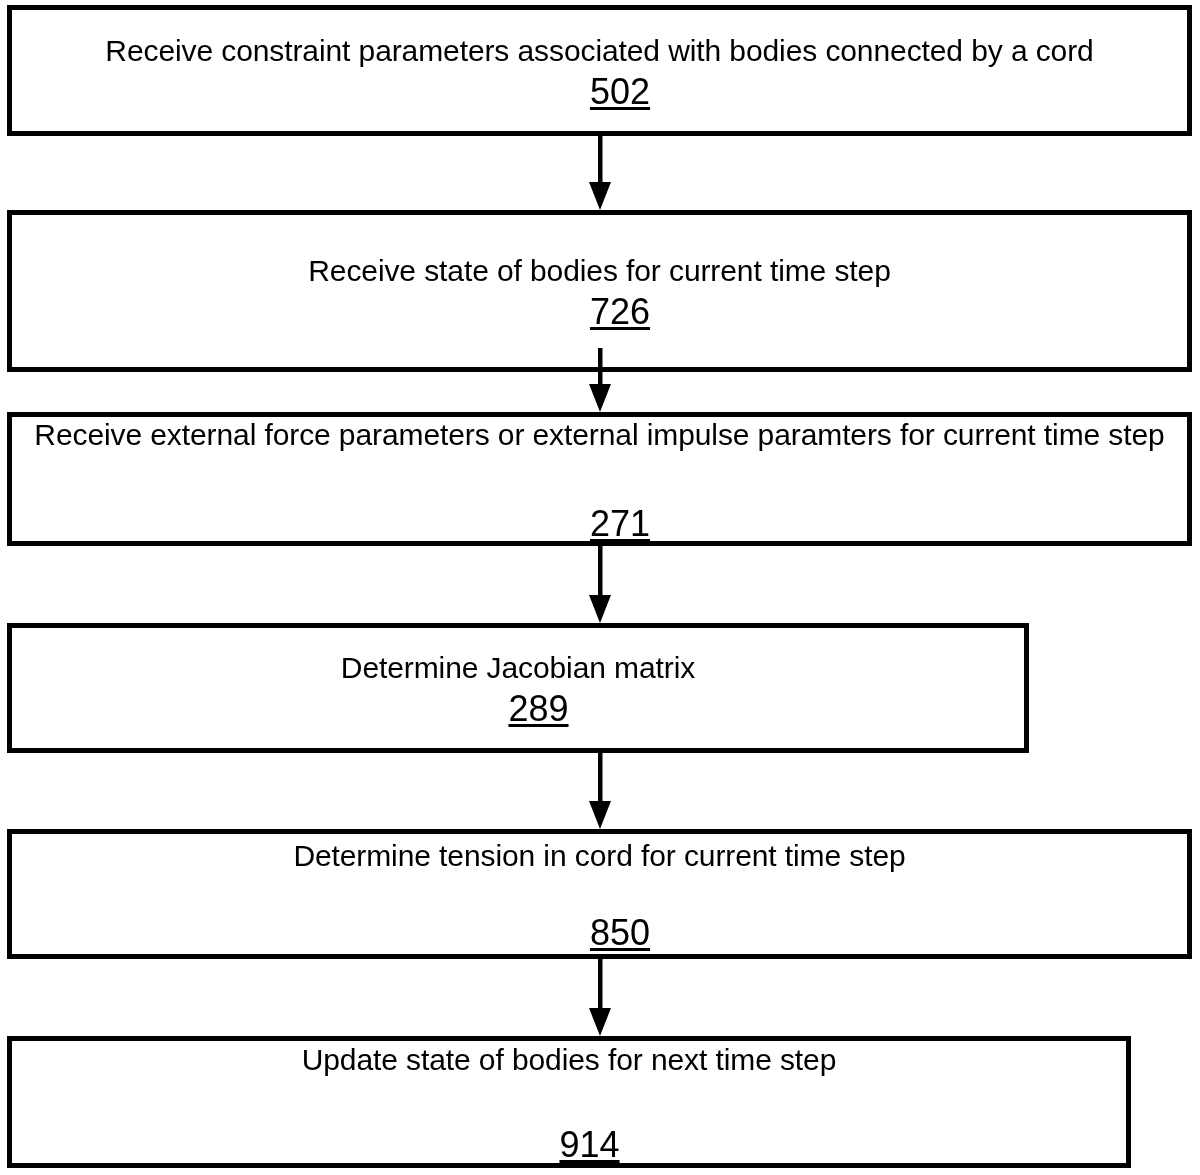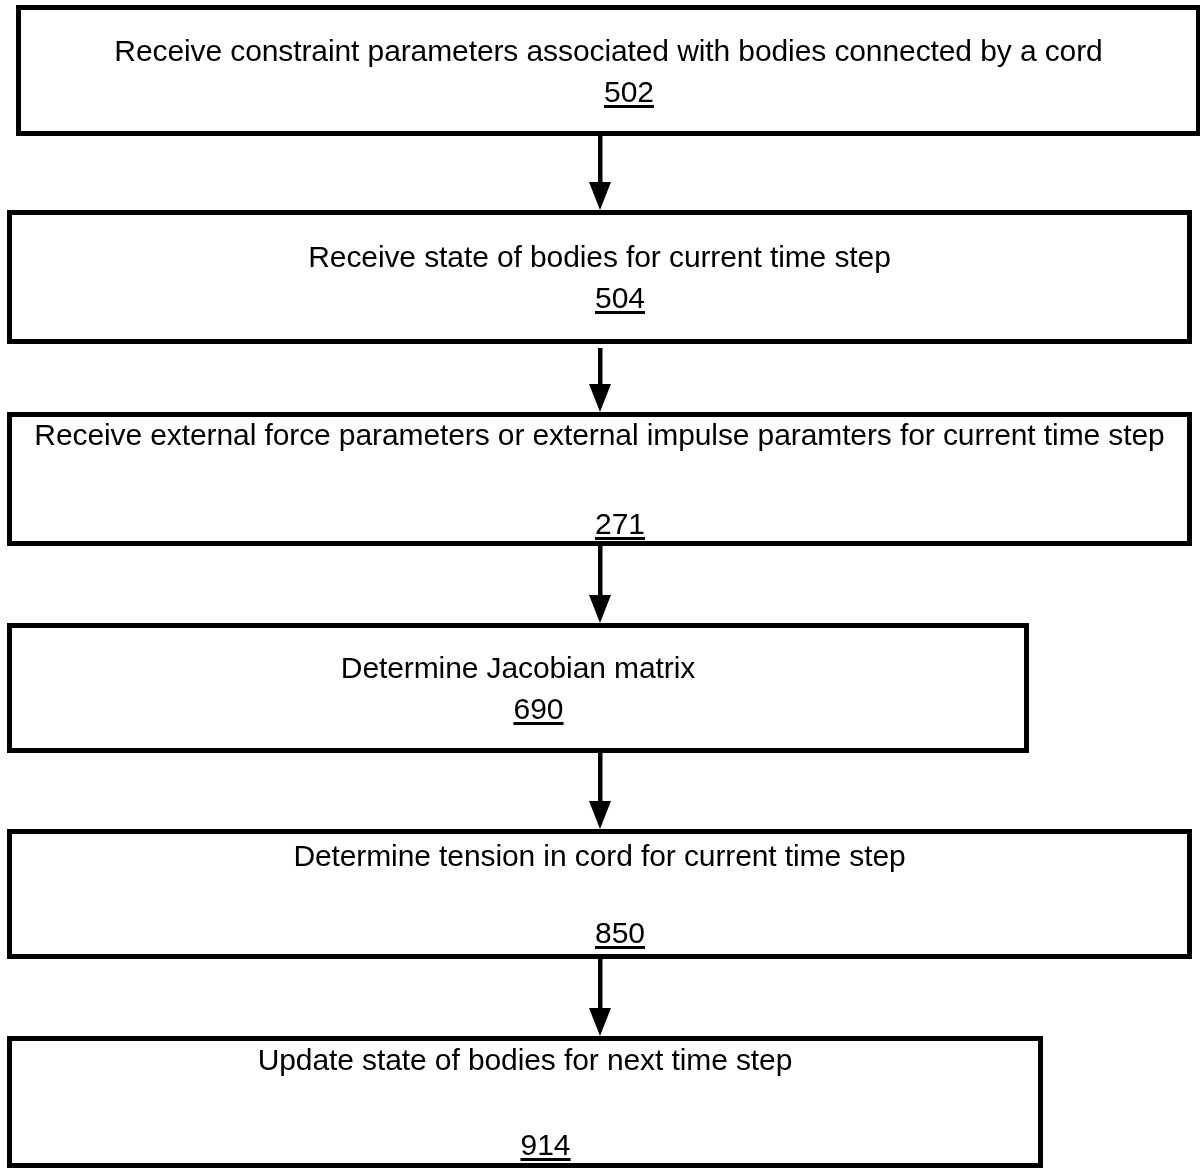--- a/index.html
+++ b/index.html
@@ -33,21 +33,21 @@
     padding: 0 10px;
   }
   .box-text {
     font-size: 30px;
     line-height: 41px;
     letter-spacing: -0.1px;
     white-space: pre-line;
     color: #000000;
   }
   .box-ref {
-    font-size: 30px;
+    font-size: 36px;
     line-height: 41px;
     text-decoration: underline;
     text-underline-offset: 3px;
     color: #000000;
     margin-left: 41px;
   }
   .connector {
     position: absolute;
     width: 34px;
   }
@@ -56,35 +56,35 @@
     width: 34px;
     height: 100%;
     overflow: visible;
   }
 </style>
 </head>
 <body>
 
 <div id="figure">
 
-  <div class="flow-box" style="left:16px; top:5px; width:1185px; height:131px;">
+  <div class="flow-box" style="left:7px; top:5px; width:1185px; height:131px;">
     <div class="box-text">Receive constraint parameters associated with bodies connected by a cord</div>
     <div class="box-ref">502</div>
   </div>
 
   <div class="connector" style="left:583px; top:136px; height:74px;">
     <svg viewBox="0 0 34 74" preserveAspectRatio="none" aria-hidden="true">
       <rect x="15" y="0" width="4.5" height="48" fill="#000000"></rect>
       <polygon points="6,46 28,46 17,74" fill="#000000"></polygon>
     </svg>
   </div>
 
-  <div class="flow-box" style="left:7px; top:210px; width:1185px; height:134px;">
+  <div class="flow-box" style="left:7px; top:210px; width:1185px; height:162px;">
     <div class="box-text">Receive state of bodies for current time step</div>
-    <div class="box-ref">504</div>
+    <div class="box-ref">726</div>
   </div>
 
   <div class="connector" style="left:583px; top:348px; height:64px;">
     <svg viewBox="0 0 34 64" preserveAspectRatio="none" aria-hidden="true">
       <rect x="15" y="0" width="4.5" height="38" fill="#000000"></rect>
       <polygon points="6,36 28,36 17,64" fill="#000000"></polygon>
     </svg>
   </div>
 
   <div class="flow-box" style="left:7px; top:412px; width:1185px; height:134px; padding:0 6px;gap:48px;">
@@ -94,21 +94,21 @@
 
   <div class="connector" style="left:583px; top:546px; height:77px;">
     <svg viewBox="0 0 34 77" preserveAspectRatio="none" aria-hidden="true">
       <rect x="15" y="0" width="4.5" height="51" fill="#000000"></rect>
       <polygon points="6,49 28,49 17,77" fill="#000000"></polygon>
     </svg>
   </div>
 
   <div class="flow-box" style="left:7px; top:623px; width:1022px; height:130px;">
     <div class="box-text">Determine Jacobian matrix</div>
-    <div class="box-ref">690</div>
+    <div class="box-ref">289</div>
   </div>
 
   <div class="connector" style="left:583px; top:753px; height:76px;">
     <svg viewBox="0 0 34 76" preserveAspectRatio="none" aria-hidden="true">
       <rect x="15" y="0" width="4.5" height="50" fill="#000000"></rect>
       <polygon points="6,48 28,48 17,76" fill="#000000"></polygon>
     </svg>
   </div>
 
   <div class="flow-box" style="left:7px; top:829px; width:1185px; height:130px;gap:36px;">
@@ -116,18 +116,18 @@
     <div class="box-ref">850</div>
   </div>
 
   <div class="connector" style="left:583px; top:959px; height:77px;">
     <svg viewBox="0 0 34 77" preserveAspectRatio="none" aria-hidden="true">
       <rect x="15" y="0" width="4.5" height="51" fill="#000000"></rect>
       <polygon points="6,49 28,49 17,77" fill="#000000"></polygon>
     </svg>
   </div>
 
-  <div class="flow-box" style="left:7px; top:1036px; width:1036px; height:132px;gap:44px;">
+  <div class="flow-box" style="left:7px; top:1036px; width:1124px; height:132px;gap:44px;">
     <div class="box-text">Update state of bodies for next time step</div>
     <div class="box-ref">914</div>
   </div>
 
 </div>
 
 </body></html>

